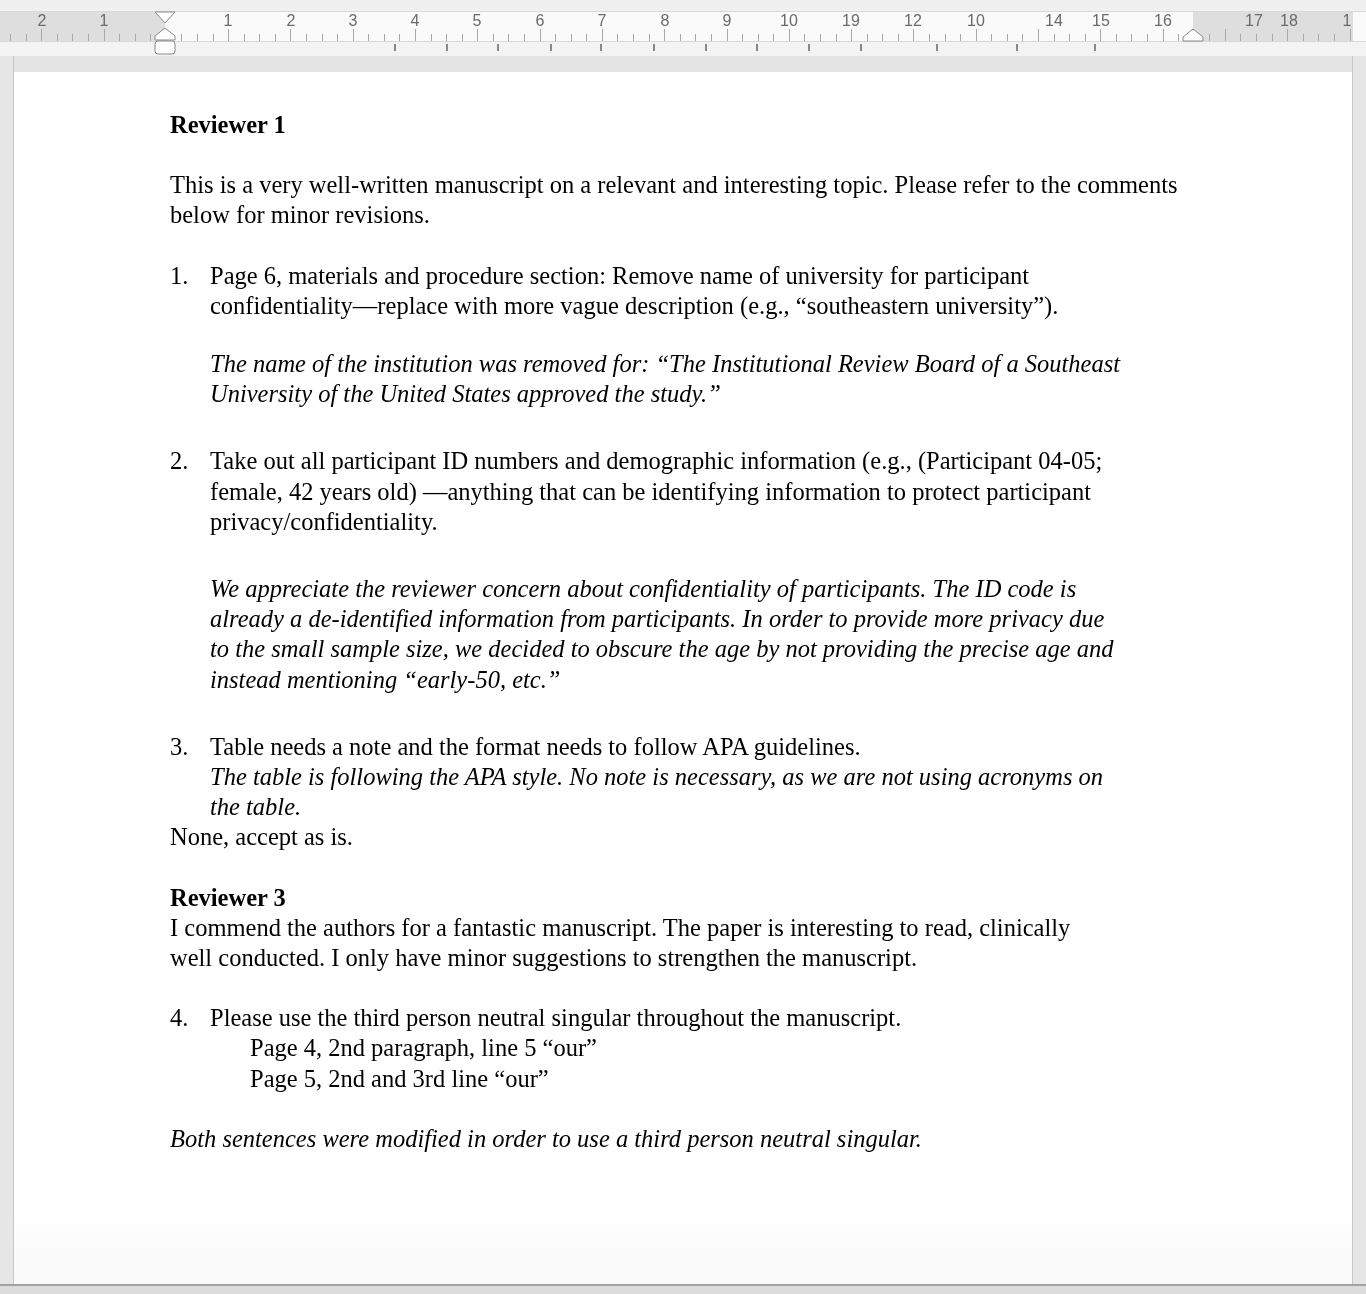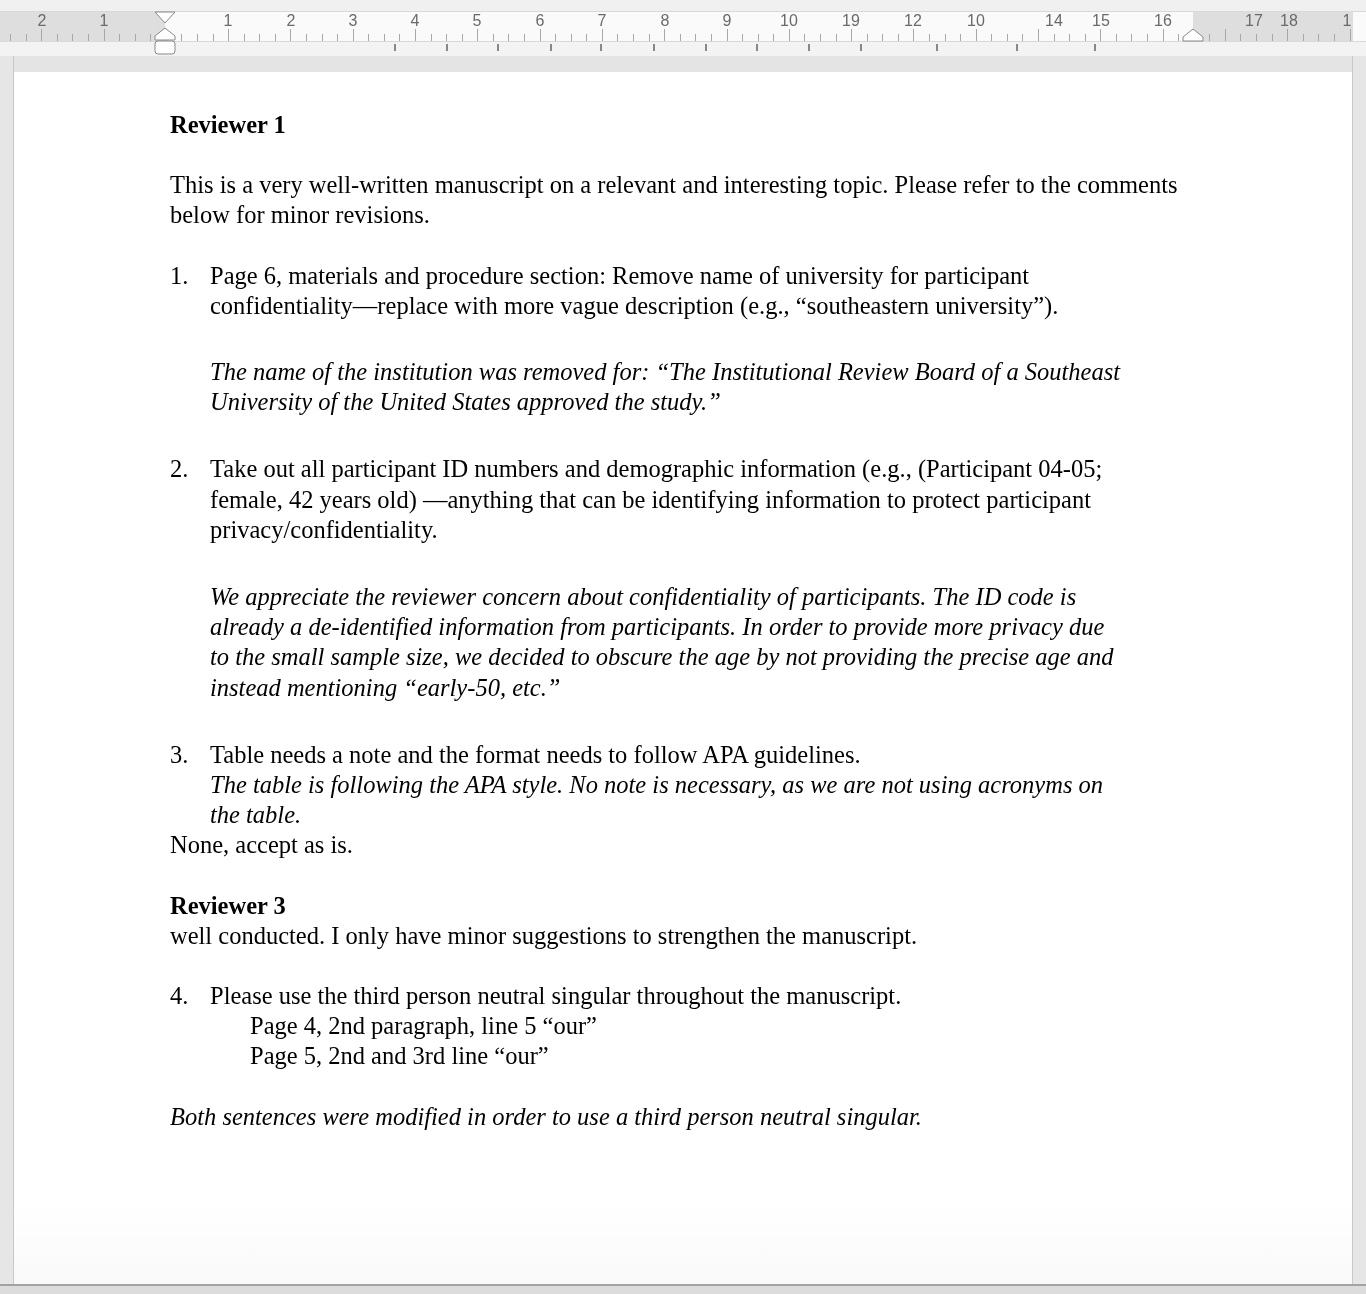--- a/index.html
+++ b/index.html
@@ -196,21 +196,21 @@
 <div class="page">
   <div class="content">
 
     <p class="h">Reviewer 1</p>
     <p style="margin-top:30px">This is a very well-written manuscript on a relevant and interesting topic. Please refer to the comments below for minor revisions.</p>
 
     <div class="item" style="margin-top:30px">
       <span class="marker">1.</span>
       <p>Page 6, materials and procedure section: Remove name of university for participant</p>
       <p>confidentiality—replace with more vague description (e.g., “southeastern university”).</p>
-      <p class="resp" style="margin-top:36px">The name of the institution was removed for: “The Institutional Review Board of a Southeast</p>
+      <p class="resp" style="margin-top:28px">The name of the institution was removed for: “The Institutional Review Board of a Southeast</p>
       <p class="resp">University of the United States approved the study.”</p>
     </div>
 
     <div class="item" style="margin-top:37px">
       <span class="marker">2.</span>
       <p>Take out all participant ID numbers and demographic information (e.g., (Participant 04-05;</p>
       <p>female, 42 years old) —anything that can be identifying information to protect participant</p>
       <p>privacy/confidentiality.</p>
       <p class="resp" style="margin-top:37px">We appreciate the reviewer concern about confidentiality of participants. The ID code is</p>
       <p class="resp">already a de-identified information from participants. In order to provide more privacy due</p>
@@ -221,20 +221,21 @@
     <div class="item" style="margin-top:37px">
       <span class="marker">3.</span>
       <p>Table needs a note and the format needs to follow APA guidelines.</p>
       <p class="resp">The table is following the APA style. No note is necessary, as we are not using acronyms on</p>
       <p class="resp">the table.</p>
     </div>
 
     <p>None, accept as is.</p>
 
     <p class="h" style="margin-top:30px">Reviewer 3</p>
+    <p>I commend the authors for a fantastic manuscript. The paper is interesting to read, clinically</p>
     <p>well conducted. I only have minor suggestions to strengthen the manuscript.</p>
 
     <div class="item" style="margin-top:30px">
       <span class="marker">4.</span>
       <p>Please use the third person neutral singular throughout the manuscript.</p>
     </div>
     <p class="sub">Page 4, 2nd paragraph, line 5 “our”</p>
     <p class="sub">Page 5, 2nd and 3rd line “our”</p>
 
     <p class="resp" style="margin-top:30px">Both sentences were modified in order to use a third person neutral singular.</p>

